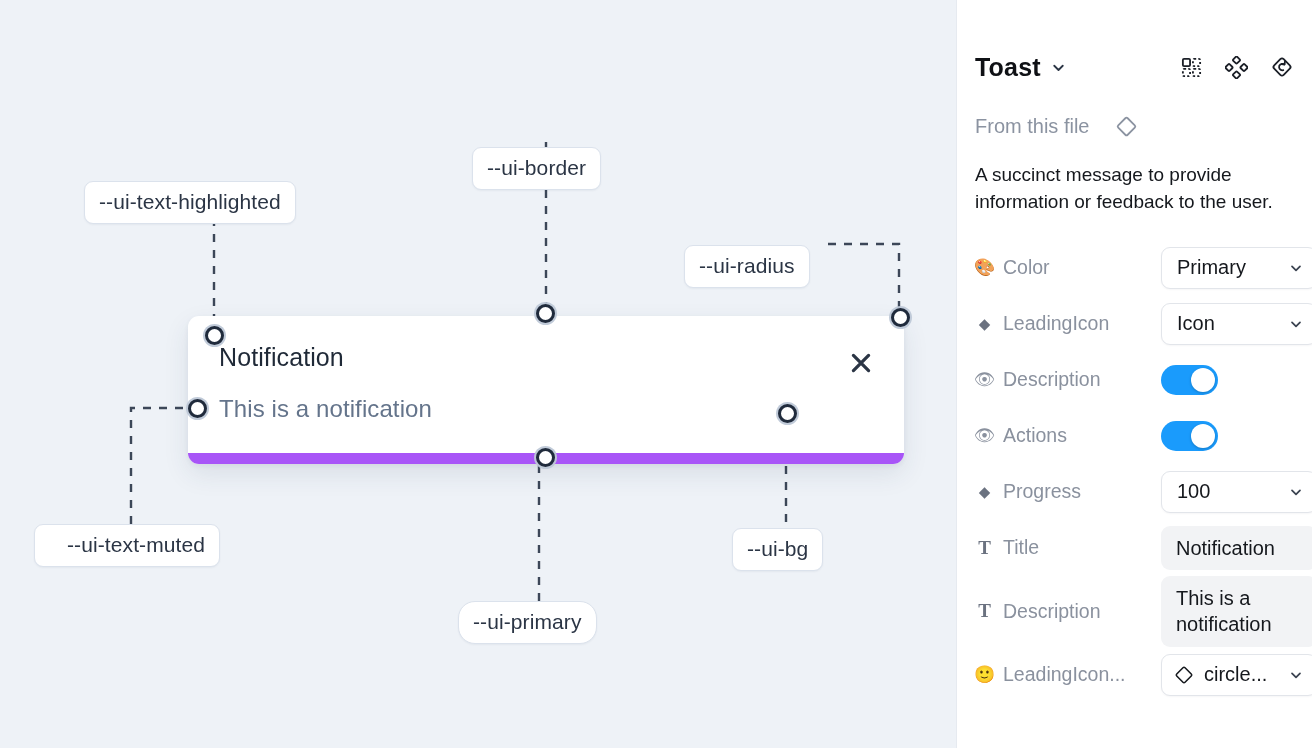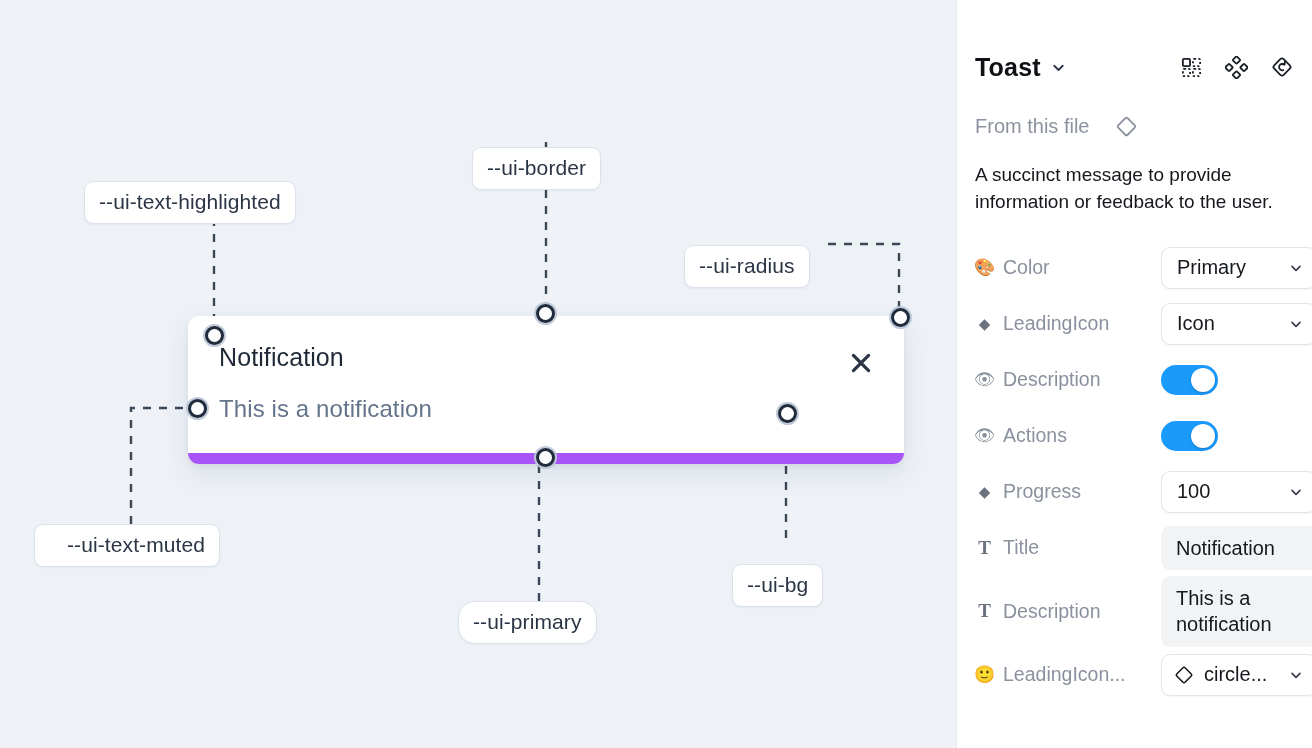--- a/index.html
+++ b/index.html
@@ -191,21 +191,21 @@
     <div class="node" style="left:891px;  top:308px;"></div>
     <div class="node" style="left:188px;  top:399px;"></div>
     <div class="node" style="left:536px;  top:448px;"></div>
     <div class="node" style="left:778px;  top:404px;"></div>
 
     <div class="pill" style="left:84px;  top:181px;">--ui-text-highlighted</div>
     <div class="pill" style="left:472px; top:107px;margin-top:40px;">--ui-border</div>
     <div class="pill" style="left:684px; top:245px;">--ui-radius</div>
     <div class="pill" style="left:34px;  top:524px;padding-left:32px;">--ui-text-muted</div>
     <div class="pill" style="left:458px; top:601px;border-radius:17px;">--ui-primary</div>
-    <div class="pill" style="left:732px; top:564px;">--ui-bg</div>
+    <div class="pill" style="left:732px; top:528px;">--ui-bg</div>
   </div>
 
   <div id="panel">
 
     <div id="panel-header">
       <span id="panel-title">Toast</span>
       <span class="chev">
         <svg viewBox="0 0 24 24" width="17" height="17" fill="none" stroke="currentColor" stroke-width="2.6" stroke-linecap="round" stroke-linejoin="round">
           <path d="M6 9.5 L12 15.5 L18 9.5"></path>
         </svg>

